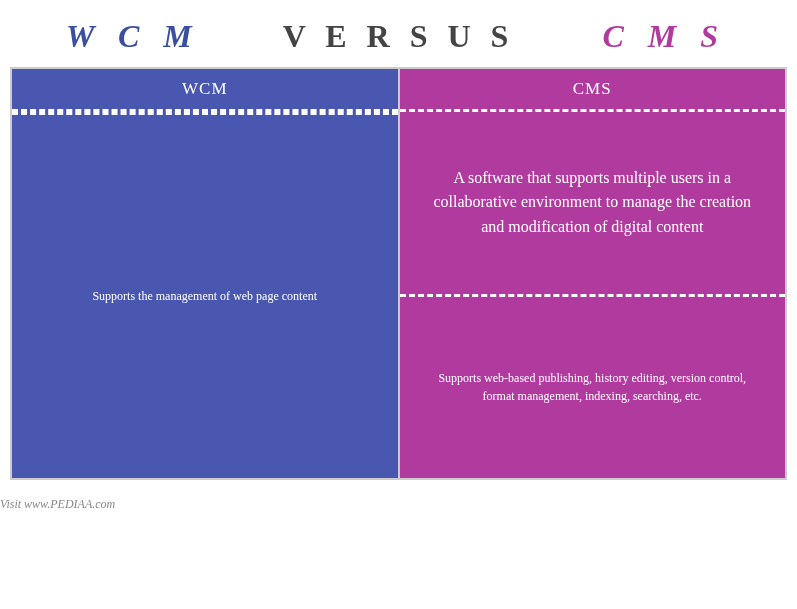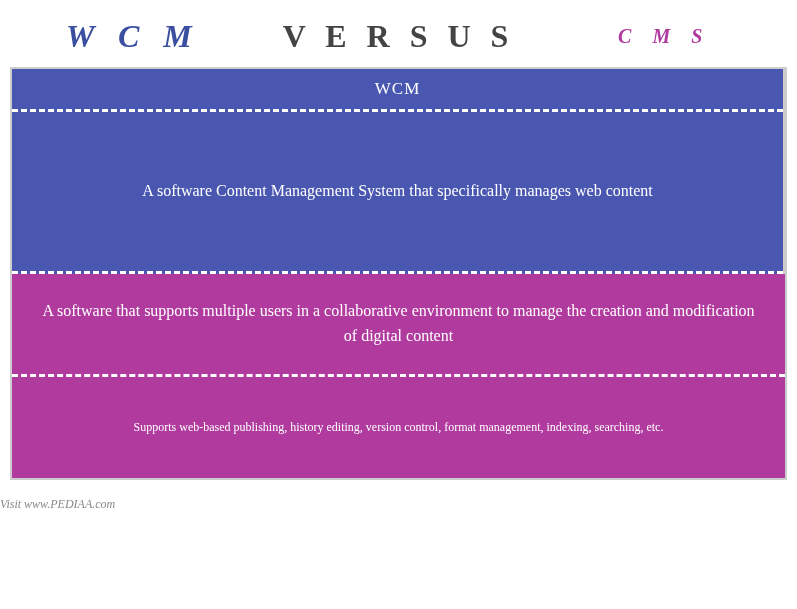--- a/index.html
+++ b/index.html
@@ -54,32 +54,32 @@
     }
 
     .header-versus span {
       font-size: 32px;
       font-weight: bold;
       color: #444;
       letter-spacing: 6px;
     }
 
     .header-cms span {
-      font-size: 20px;
+      font-size: 32px;
       font-weight: bold;
       color: #b03a9e;
       letter-spacing: 8px;
       font-style: italic;
     }
 
     
     .comparison-table {
       flex: 1;
       display: flex;
-      flex-direction: column;
+      flex-direction: row;
       border: 2px solid #ccc;
       margin: 0 10px 10px 10px;
     }
 
     .col-wcm {
       flex: 1;
       background: #4a57b0;
       display: flex;
       flex-direction: column;
       border-right: 2px solid #ccc;
@@ -160,25 +160,26 @@
     </div>
     <div class="header-cms">
       <span>C M S</span>
     </div>
   </div>
 
   <div class="comparison-table">
 
     <div class="col-wcm">
       <div class="col-header">WCM</div>
-      <div class="cell">A software Content Management System that specifically manages web content</div>
       <div class="dashed-divider"></div>
+      <div class="cell-bottom">Supports the management of web page content</div>
     </div>
 
     <div class="col-cms">
+      <div class="col-header">CMS</div>
       <div class="cell">A software that supports multiple users in a collaborative environment to manage the creation and modification of digital content</div>
       <div class="dashed-divider"></div>
       <div class="cell-bottom">Supports web-based publishing, history editing, version control, format management, indexing, searching, etc.</div>
     </div>
 
   </div>
 
   <div class="footer">
     <span class="footer-text">Visit www.PEDIAA.com</span>
   </div>

